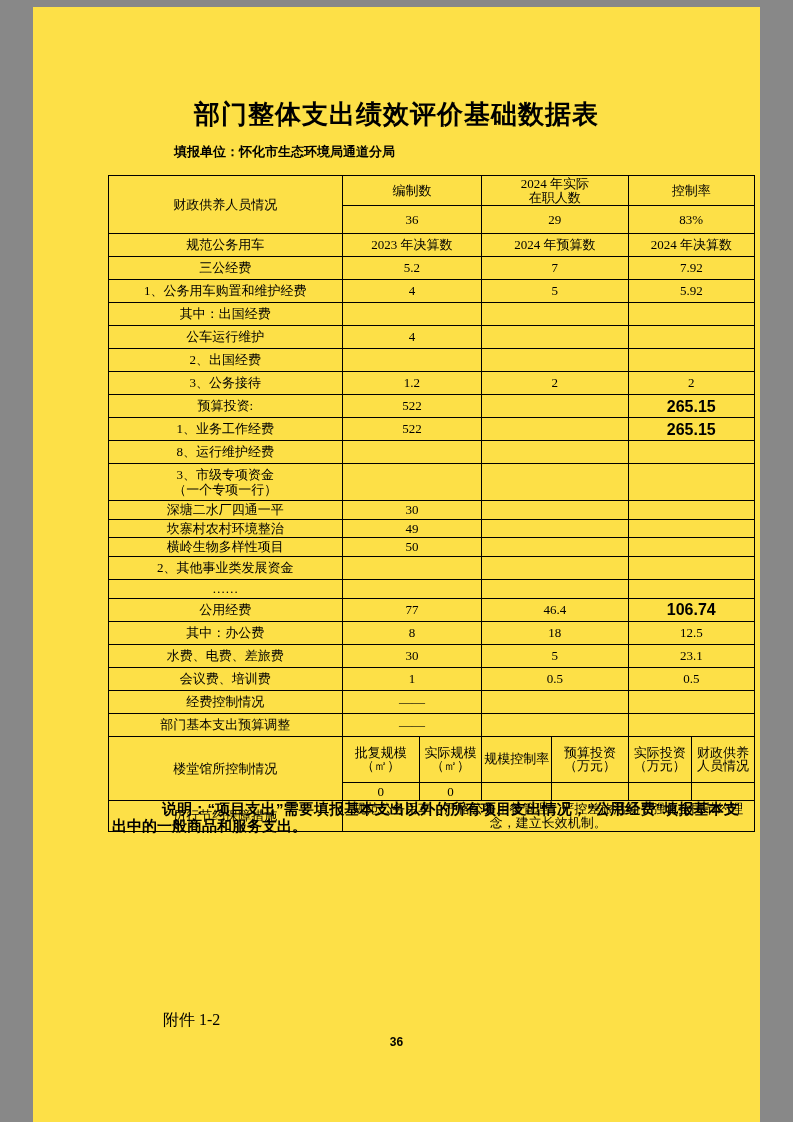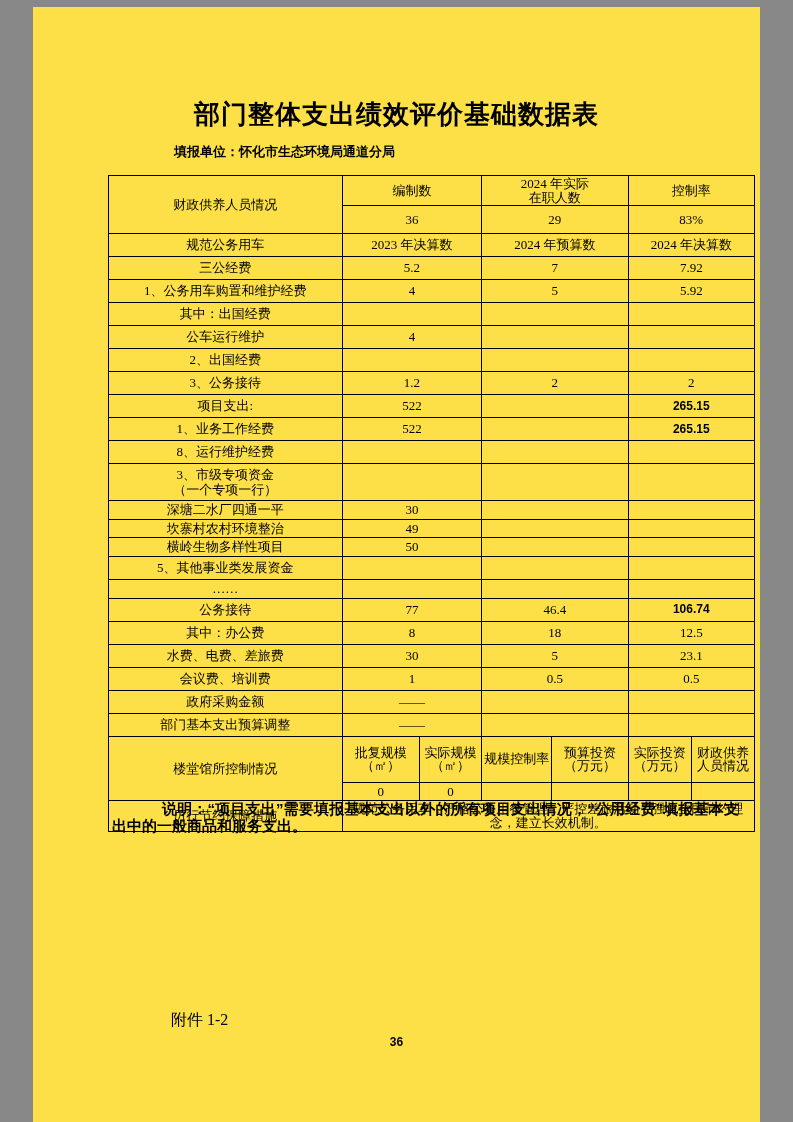--- a/index.html
+++ b/index.html
@@ -43,40 +43,40 @@
   td.lbl{text-align:left;}
   td.ctr{text-align:center;}
   .ind1{padding-left:36px;}
   .ind2{padding-left:64px;}
   .ind3{padding-left:78px;}
   .ind4{padding-left:114px;}
   .ind5{padding-left:93px;}
   .ind6{padding-left:33px;}
   .hl{
     font-family:"Liberation Sans", sans-serif;
-    font-weight:600;font-size:12px;
+    font-weight:600;font-size:16px;
   }
   tr{height:23px;}
   tr.r-h26{height:26px;}
   tr.r-h28{height:28px;}
   tr.r-compact{height:17px;}
   tr.r-tall{height:37px;}
   tr.r-h46{height:46px;}
   tr.r-h16{height:16px;}
   tr.r-thrift{height:26px;}
   td.tight{line-height:1.05;}
   .note{
     position:absolute;top:793px;left:79px;width:627px;
     font-family:"Liberation Sans", sans-serif;
     font-weight:700;font-size:15px;line-height:17px;
     text-indent:50px;
     text-align:justify;
   }
   .attach{
-    position:absolute;top:1003px;left:138px;
+    position:absolute;top:1003px;left:130px;
     font-size:16px;
   }
   .pagenum{
     position:absolute;top:1028px;left:0;width:100%;
     text-align:center;
     font-family:"Liberation Sans", sans-serif;
     font-weight:600;font-size:12px;
   }
 </style>
 </head>
@@ -149,21 +149,21 @@
           <td colspan="2" class=""></td>
           <td colspan="2" class=""></td>
         </tr>
         <tr>
           <td class="lbl ind2">3、公务接待</td>
           <td colspan="2" class="">1.2</td>
           <td colspan="2" class="">2</td>
           <td colspan="2" class="">2</td>
         </tr>
         <tr>
-          <td class="lbl ind1">项目支出:</td>
+          <td class="lbl ind1">预算投资:</td>
           <td colspan="2" class="">522</td>
           <td colspan="2" class=""></td>
           <td colspan="2" class="hl">265.15</td>
         </tr>
         <tr>
           <td class="lbl ind2">1、业务工作经费</td>
           <td colspan="2" class="">522</td>
           <td colspan="2" class=""></td>
           <td colspan="2" class="hl">265.15</td>
         </tr>
@@ -192,33 +192,33 @@
           <td colspan="2" class=""></td>
           <td colspan="2" class=""></td>
         </tr>
         <tr class="r-compact">
           <td class="lbl ind6">横岭生物多样性项目</td>
           <td colspan="2" class="">50</td>
           <td colspan="2" class=""></td>
           <td colspan="2" class=""></td>
         </tr>
         <tr>
-          <td class="lbl ind1">5、其他事业类发展资金</td>
+          <td class="lbl ind1">2、其他事业类发展资金</td>
           <td colspan="2" class=""></td>
           <td colspan="2" class=""></td>
           <td colspan="2" class=""></td>
         </tr>
         <tr class="r-compact">
           <td class="lbl ctr">……</td>
           <td colspan="2" class=""></td>
           <td colspan="2" class=""></td>
           <td colspan="2" class=""></td>
         </tr>
         <tr>
-          <td class="lbl ind1">公务接待</td>
+          <td class="lbl ind1">公用经费</td>
           <td colspan="2" class="">77</td>
           <td colspan="2" class="">46.4</td>
           <td colspan="2" class="hl">106.74</td>
         </tr>
         <tr>
           <td class="lbl ind2">其中：办公费</td>
           <td colspan="2" class="">8</td>
           <td colspan="2" class="">18</td>
           <td colspan="2" class="">12.5</td>
         </tr>
@@ -228,21 +228,21 @@
           <td colspan="2" class="">5</td>
           <td colspan="2" class="">23.1</td>
         </tr>
         <tr>
           <td class="lbl ind5">会议费、培训费</td>
           <td colspan="2" class="">1</td>
           <td colspan="2" class="">0.5</td>
           <td colspan="2" class="">0.5</td>
         </tr>
         <tr>
-          <td class="lbl ind1">政府采购金额</td>
+          <td class="lbl ind1">经费控制情况</td>
           <td colspan="2" class="">——</td>
           <td colspan="2" class=""></td>
           <td colspan="2" class=""></td>
         </tr>
         <tr>
           <td class="lbl ind1">部门基本支出预算调整</td>
           <td colspan="2" class="">——</td>
           <td colspan="2" class=""></td>
           <td colspan="2" class=""></td>
         </tr>

